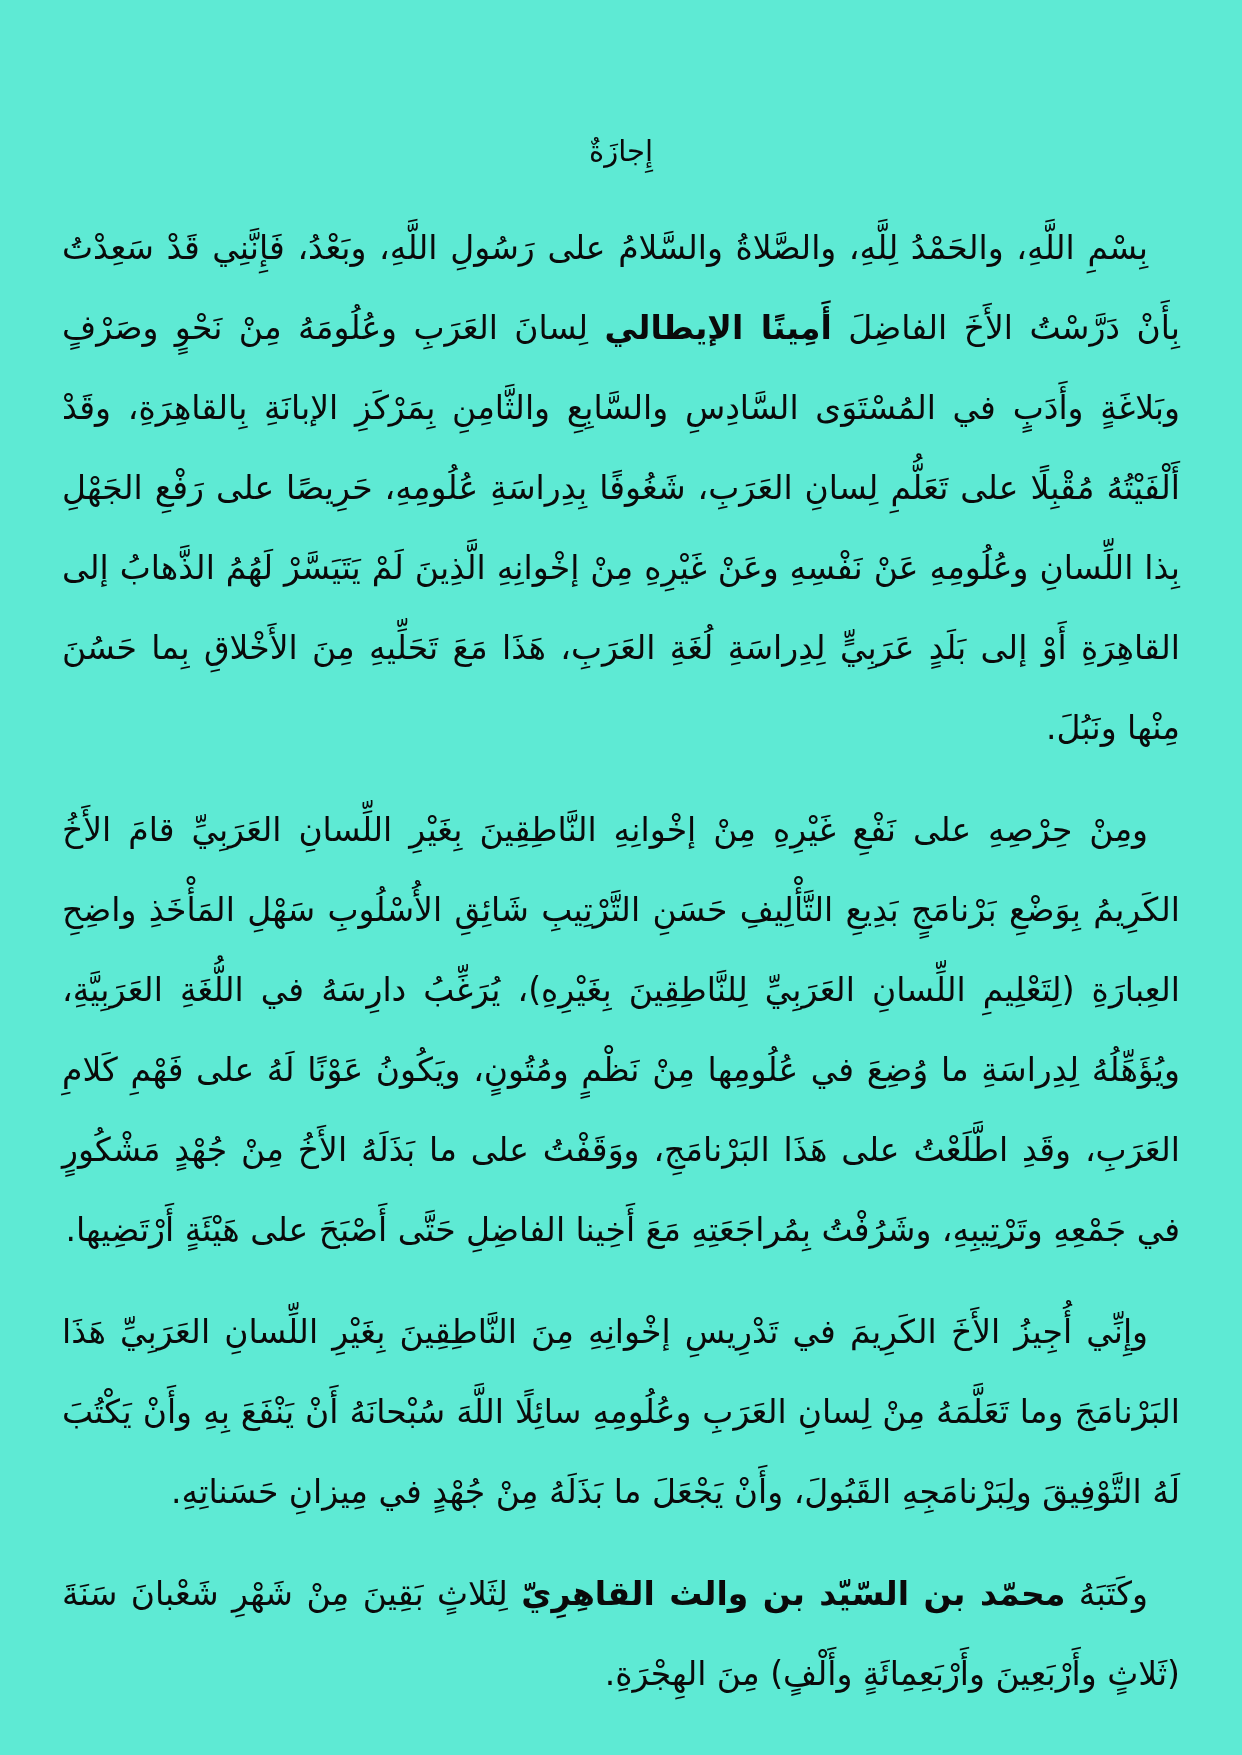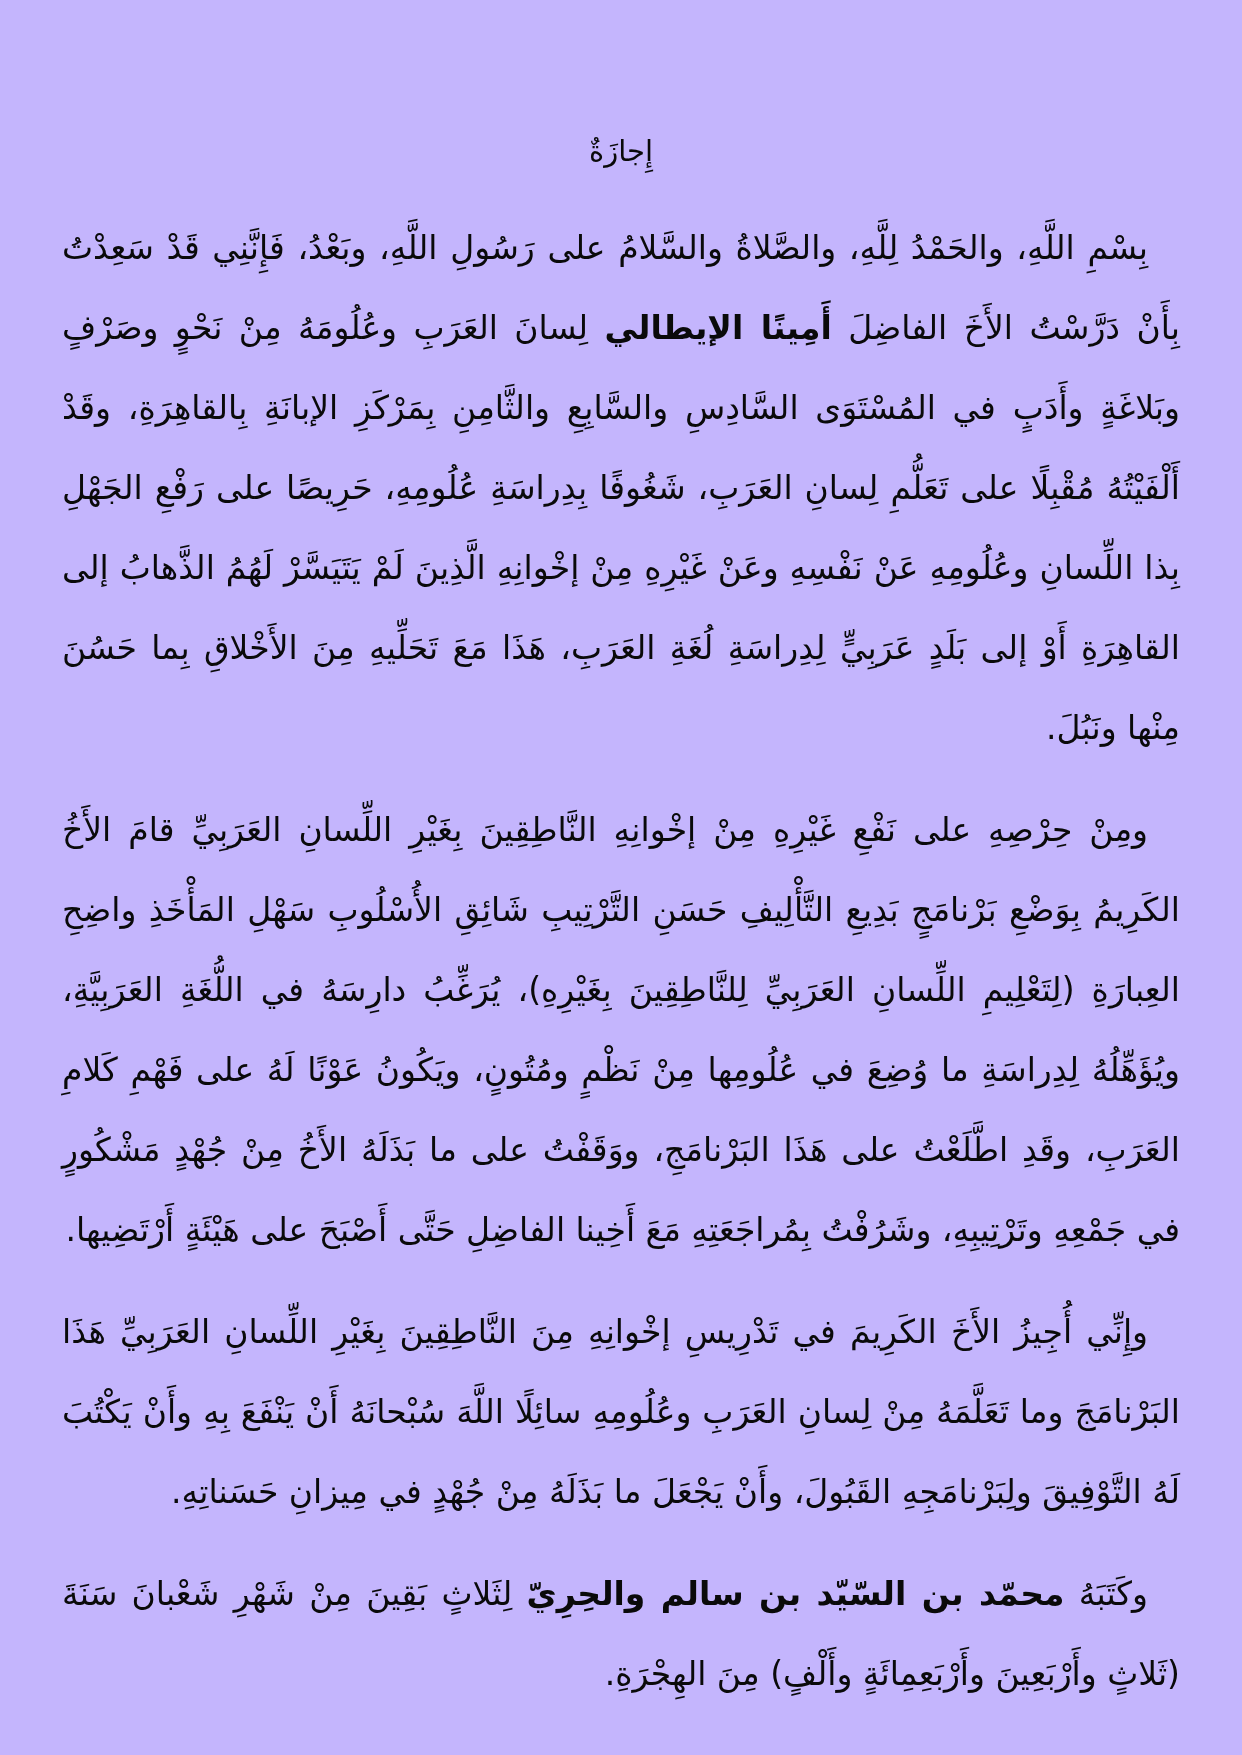--- a/index.html
+++ b/index.html
@@ -4,21 +4,21 @@
 <style>
   html, body {
     margin: 0;
     padding: 0;
     background: #fafafa;
   }
   .page {
     width: 1242px;
     height: 1755px;
     box-sizing: border-box;
-    background: #c4b5fd;
+    background: #5eead4;
     color: #0a0a0a;
     direction: rtl;
     padding: 130px 62px 40px 62px;
     font-family: "DejaVu Sans", sans-serif;
     overflow: hidden;
   }
   .title {
     text-align: center;
     font-size: 29px;
     font-weight: 400;
@@ -42,15 +42,15 @@
 </style>
 </head>
 <body>
 
 <div class="page">
   <h1 class="title">إِجازَةٌ</h1>
   <div>
       <p class="para"><span>بِسْمِ اللَّهِ، والحَمْدُ لِلَّهِ، والصَّلاةُ والسَّلامُ على رَسُولِ اللَّهِ، وبَعْدُ، فَإِنَّنِي قَدْ سَعِدْتُ بِأَنْ دَرَّسْتُ الأَخَ الفاضِلَ </span><span class="bold">أَمِينًا الإيطالي</span><span> لِسانَ العَرَبِ وعُلُومَهُ مِنْ نَحْوٍ وصَرْفٍ وبَلاغَةٍ وأَدَبٍ في المُسْتَوَى السَّادِسِ والسَّابِعِ والثَّامِنِ بِمَرْكَزِ الإبانَةِ بِالقاهِرَةِ، وقَدْ أَلْفَيْتُهُ مُقْبِلًا على تَعَلُّمِ لِسانِ العَرَبِ، شَغُوفًا بِدِراسَةِ عُلُومِهِ، حَرِيصًا على رَفْعِ الجَهْلِ بِذا اللِّسانِ وعُلُومِهِ عَنْ نَفْسِهِ وعَنْ غَيْرِهِ مِنْ إخْوانِهِ الَّذِينَ لَمْ يَتَيَسَّرْ لَهُمُ الذَّهابُ إلى القاهِرَةِ أَوْ إلى بَلَدٍ عَرَبِيٍّ لِدِراسَةِ لُغَةِ العَرَبِ، هَذَا مَعَ تَحَلِّيهِ مِنَ الأَخْلاقِ بِما حَسُنَ مِنْها ونَبُلَ.</span></p>
       <p class="para"><span>ومِنْ حِرْصِهِ على نَفْعِ غَيْرِهِ مِنْ إخْوانِهِ النَّاطِقِينَ بِغَيْرِ اللِّسانِ العَرَبِيِّ قامَ الأَخُ الكَرِيمُ بِوَضْعِ بَرْنامَجٍ بَدِيعِ التَّأْلِيفِ حَسَنِ التَّرْتِيبِ شَائِقِ الأُسْلُوبِ سَهْلِ المَأْخَذِ واضِحِ العِبارَةِ (لِتَعْلِيمِ اللِّسانِ العَرَبِيِّ لِلنَّاطِقِينَ بِغَيْرِهِ)، يُرَغِّبُ دارِسَهُ في اللُّغَةِ العَرَبِيَّةِ، ويُؤَهِّلُهُ لِدِراسَةِ ما وُضِعَ في عُلُومِها مِنْ نَظْمٍ ومُتُونٍ، ويَكُونُ عَوْنًا لَهُ على فَهْمِ كَلامِ العَرَبِ، وقَدِ اطَّلَعْتُ على هَذَا البَرْنامَجِ، ووَقَفْتُ على ما بَذَلَهُ الأَخُ مِنْ جُهْدٍ مَشْكُورٍ في جَمْعِهِ وتَرْتِيبِهِ، وشَرُفْتُ بِمُراجَعَتِهِ مَعَ أَخِينا الفاضِلِ حَتَّى أَصْبَحَ على هَيْئَةٍ أَرْتَضِيها.</span></p>
       <p class="para"><span>وإِنِّي أُجِيزُ الأَخَ الكَرِيمَ في تَدْرِيسِ إخْوانِهِ مِنَ النَّاطِقِينَ بِغَيْرِ اللِّسانِ العَرَبِيِّ هَذَا البَرْنامَجَ وما تَعَلَّمَهُ مِنْ لِسانِ العَرَبِ وعُلُومِهِ سائِلًا اللَّهَ سُبْحانَهُ أَنْ يَنْفَعَ بِهِ وأَنْ يَكْتُبَ لَهُ التَّوْفِيقَ ولِبَرْنامَجِهِ القَبُولَ، وأَنْ يَجْعَلَ ما بَذَلَهُ مِنْ جُهْدٍ في مِيزانِ حَسَناتِهِ.</span></p>
-      <p class="para"><span>وكَتَبَهُ </span><span class="bold">محمّد بن السّيّد بن سالم والحِرِيّ</span><span> لِثَلاثٍ بَقِينَ مِنْ شَهْرِ شَعْبانَ سَنَةَ (ثَلاثٍ وأَرْبَعِينَ وأَرْبَعِمِائَةٍ وأَلْفٍ) مِنَ الهِجْرَةِ.</span></p>
+      <p class="para"><span>وكَتَبَهُ </span><span class="bold">محمّد بن السّيّد بن والث القاهِرِيّ</span><span> لِثَلاثٍ بَقِينَ مِنْ شَهْرِ شَعْبانَ سَنَةَ (ثَلاثٍ وأَرْبَعِينَ وأَرْبَعِمِائَةٍ وأَلْفٍ) مِنَ الهِجْرَةِ.</span></p>
     </div>
 </div>
 
 </body></html>

